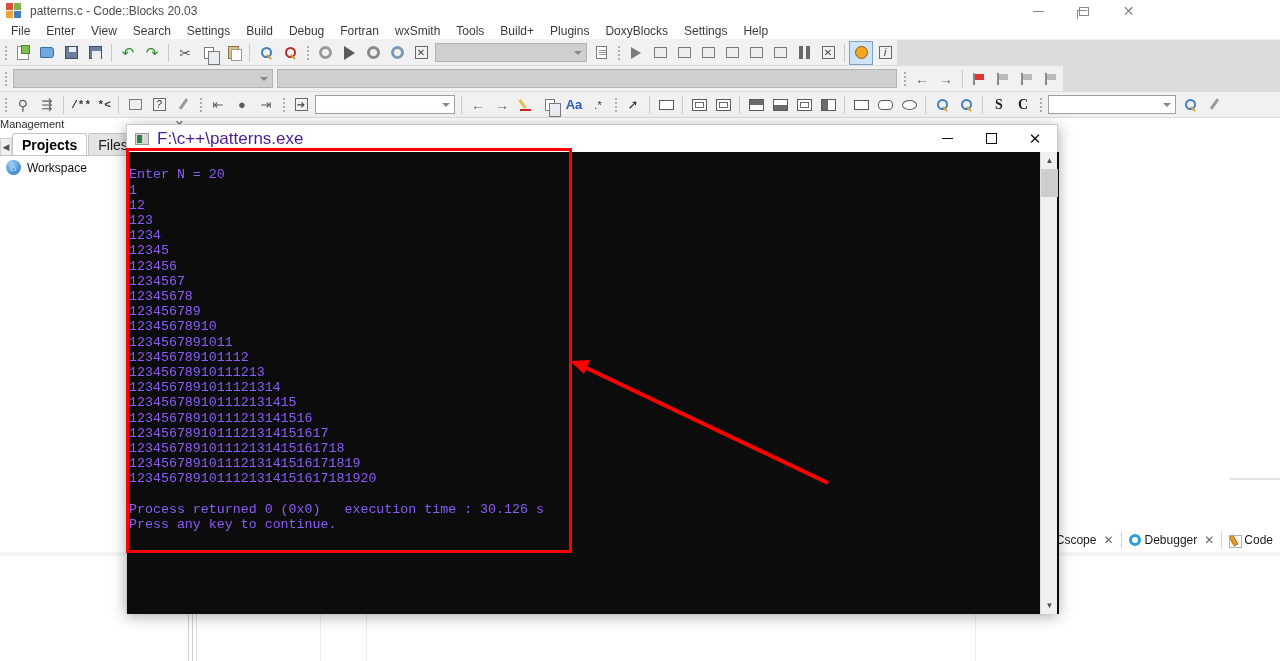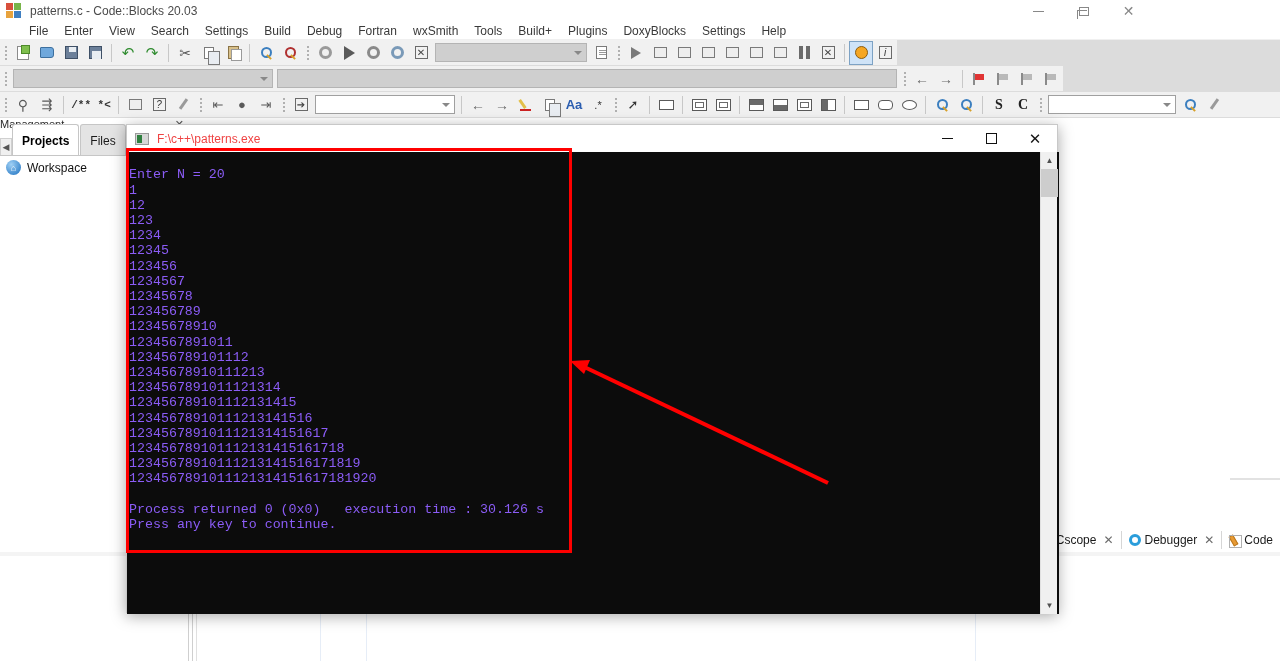--- a/index.html
+++ b/index.html
@@ -49,21 +49,21 @@
   
   .menubar {
     position: absolute; left: 0; top: 22px; width: 1280px; height: 18px;
     background: #ffffff; display: flex; align-items: center;
     border-bottom: 1px solid #f0f0f0;
   }
   .menu-item {
     font-size: 12px; color: #3a3a3a; padding: 0 8px; height: 18px;
     display: flex; align-items: center; white-space: nowrap;
   }
-  .menu-item:first-child { margin-left: 21px; }
+  .menu-item:first-child { margin-left: 3px; }
 
   
   .toolbar-row {
     position: absolute; left: 0; width: 1280px; height: 26px;
     background: #f1f1f1;
     display: flex; align-items: center;
     border-bottom: 1px solid #dcdcdc;
   }
   .tb1 { top: 40px; }
   .tb2 { top: 66px; }
@@ -157,21 +157,21 @@
   }
   .mgmt-tabs {
     position: absolute; left: 0; top: 136px; width: 190px; height: 20px;
     display: flex; align-items: flex-end;
   }
   .tab-scroll-arrow {
     width: 12px; height: 18px; display:flex;align-items:center;justify-content:center;
     font-size:9px;color:#555; background:#f0f0f0; border:1px solid #d0d0d0;
   }
   .mtab {
-    height: 32px; padding: 0 9px; font-size: 12px; color: #1a1a1a;
+    height: 23px; padding: 0 9px; font-size: 14px; color: #1a1a1a;
     display: flex; align-items: center;
     background: #e4e4e4; border: 1px solid #c6c6c6; border-bottom: none;
     border-radius: 3px 3px 0 0; margin-right: 1px;
   }
   .mtab.sel { background: #ffffff; color: #000; font-weight: bold; }
   .mgmt-body {
     position: absolute; left: 0; top: 155px; width: 190px; height: 400px;
     background: #ffffff; border-top: 1px solid #c6c6c6;
   }
   .ws-row { display: flex; align-items: center; padding: 4px 0 0 6px; }
@@ -226,21 +226,21 @@
   .console-title {
     height: 27px; background: #ffffff; display: flex; align-items: center;
     position: relative;
   }
   .con-icon {
     margin-left: 8px; width: 14px; height: 12px;
     background: #d7d7d7; border: 1px solid #9a9a9a;
     display: flex; align-items: stretch;
   }
   .con-icon b { display:block; width:5px; background:#2f7f3f; margin:1px; }
-  .con-title-text { margin-left: 8px; font-size: 12px; color: #ef4444; }
+  .con-title-text { margin-left: 8px; font-size: 17px; color: #4c1d95; }
   .con-win-btns { position: absolute; right: 0; top: 0; height: 27px; display: flex; }
   .con-btn {
     width: 44px; height: 27px; display: flex; align-items: center; justify-content: center;
     color: #111;
   }
   .cg-min { width:11px;height:1px;background:#111;display:block; }
   .cg-max { width:11px;height:11px;border:1px solid #111;display:block; }
   .cg-close { font-size:15px;line-height:15px;color:#111; }
 
   .console-body {

